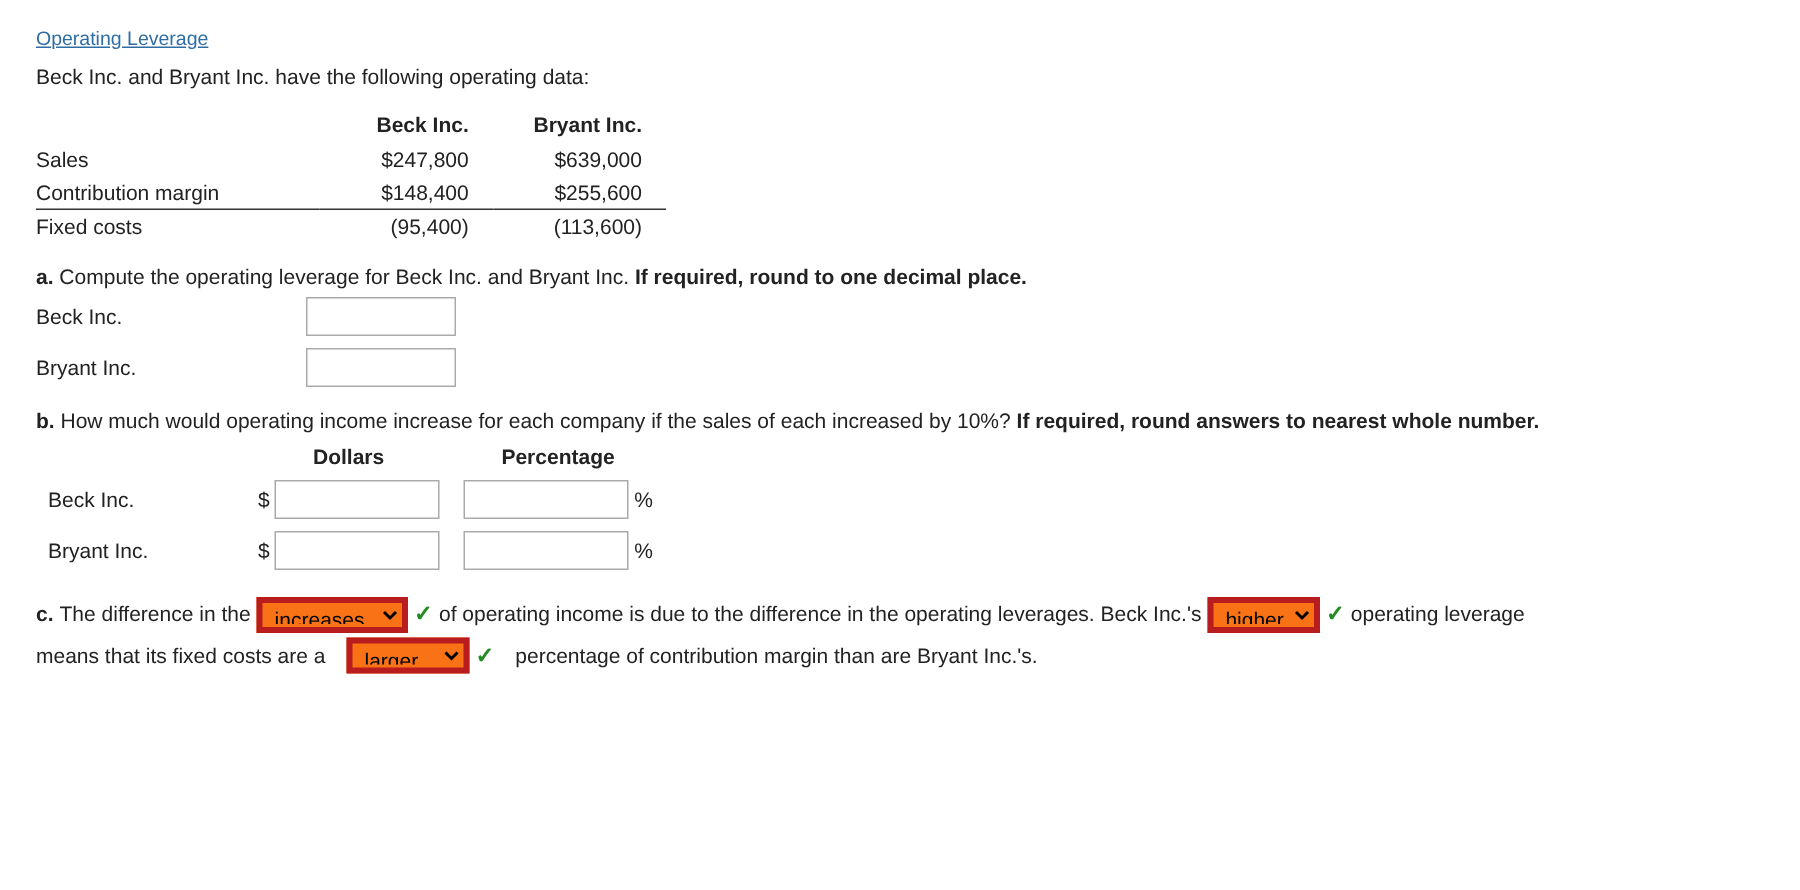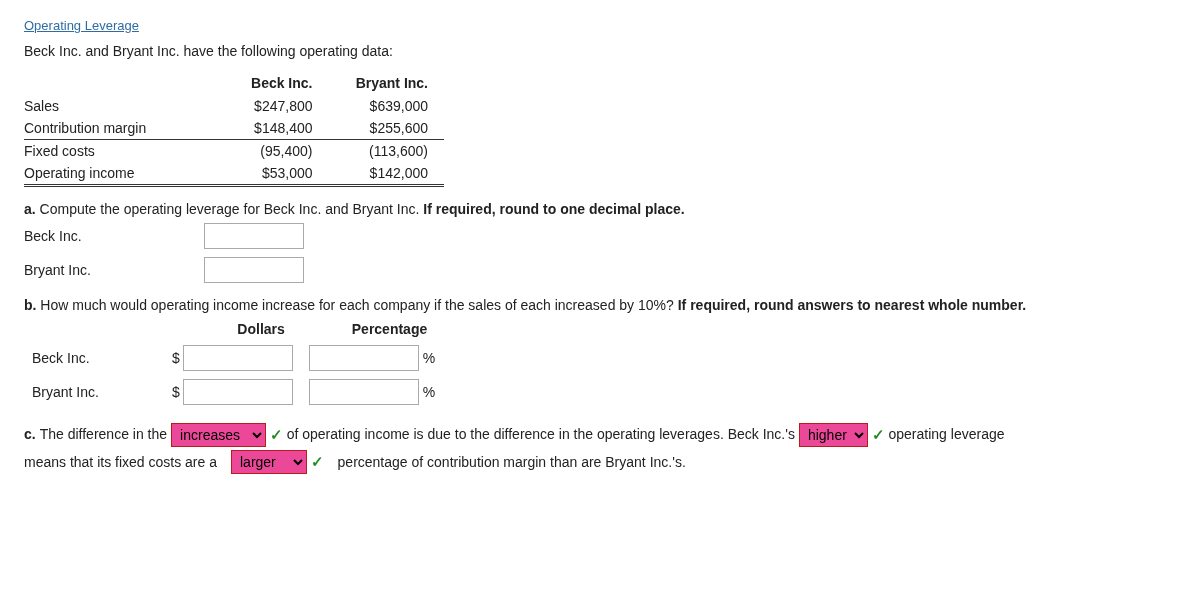--- a/index.html
+++ b/index.html
@@ -75,21 +75,21 @@
     }
     .part-label b {
       font-weight: bold;
     }
     .dollars-pct-table {
       border-collapse: collapse;
       margin-bottom: 10px;
     }
     .dollars-pct-table th {
       font-weight: bold;
-      text-align: right;
+      text-align: center;
       padding: 2px 16px 4px 16px;
       min-width: 120px;
     }
     .dollars-pct-table th.label-th {
       min-width: 140px;
       text-align: left;
     }
     .dollars-pct-table td {
       padding: 4px 8px;
       vertical-align: middle;
@@ -144,23 +144,23 @@
       margin-top: 2px;
       font-size: 14px;
     }
     .dropdown-wrap {
       display: inline-flex;
       align-items: center;
       gap: 2px;
     }
     select {
       font-size: 14px;
-      border: 1px solid #b91c1c;
+      border: 4px solid #b91c1c;
       padding: 2px 4px;
-      background: #ec4899;
+      background: #f97316;
       height: 24px;
     }
     .check-icon {
       color: #228B22;
       font-size: 15px;
       font-weight: bold;
       margin-left: 2px;
     }
     .header-row th {
       font-weight: bold;
@@ -192,25 +192,20 @@
       </tr>
       <tr class="row-border-bottom">
         <td class="label-col">Contribution margin</td>
         <td class="value-col">$148,400</td>
         <td class="value-col">$255,600</td>
       </tr>
       <tr>
         <td class="label-col">Fixed costs</td>
         <td class="value-col">(95,400)</td>
         <td class="value-col">(113,600)</td>
-      </tr>
-      <tr class="row-double-border">
-        <td class="label-col">Operating income</td>
-        <td class="value-col">$53,000</td>
-        <td class="value-col">$142,000</td>
       </tr>
     </tbody>
 </table>
 
 <div class="part-label">
   <b>a.</b> <span>Compute the operating leverage for Beck Inc. and Bryant Inc.</span> <b>If required, round to one decimal place.</b>
 </div>
 <div class="input-row">
   <span class="row-label">Beck Inc.</span>
   <input class="input-box" type="text" value="" style="">

